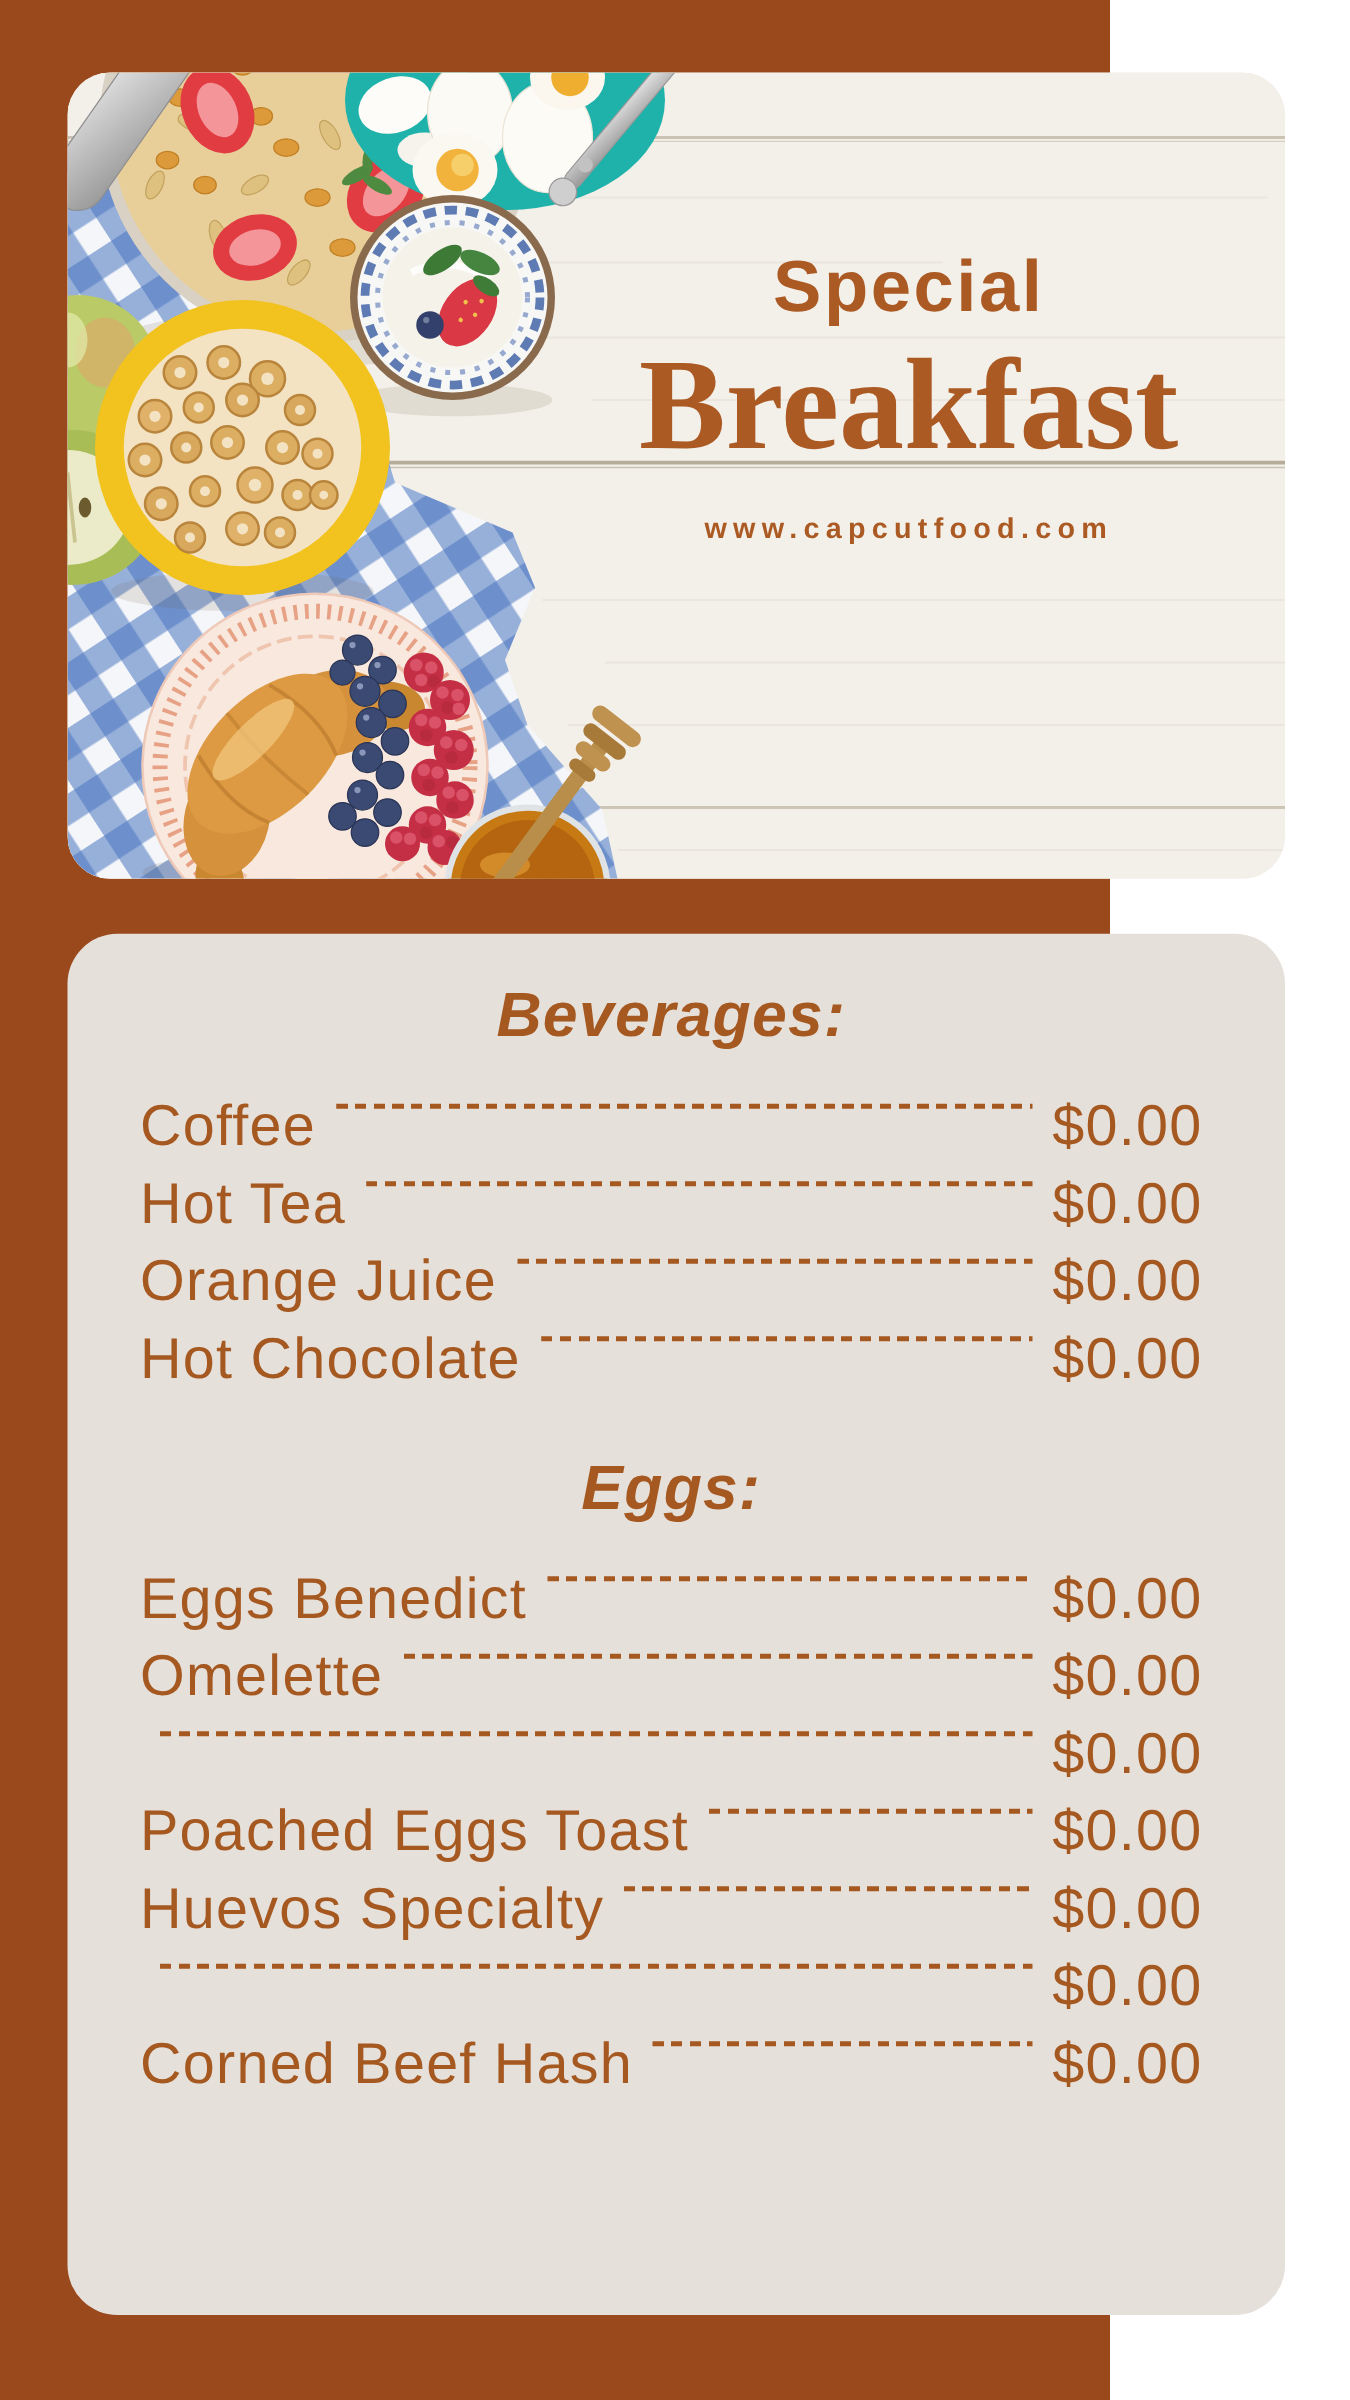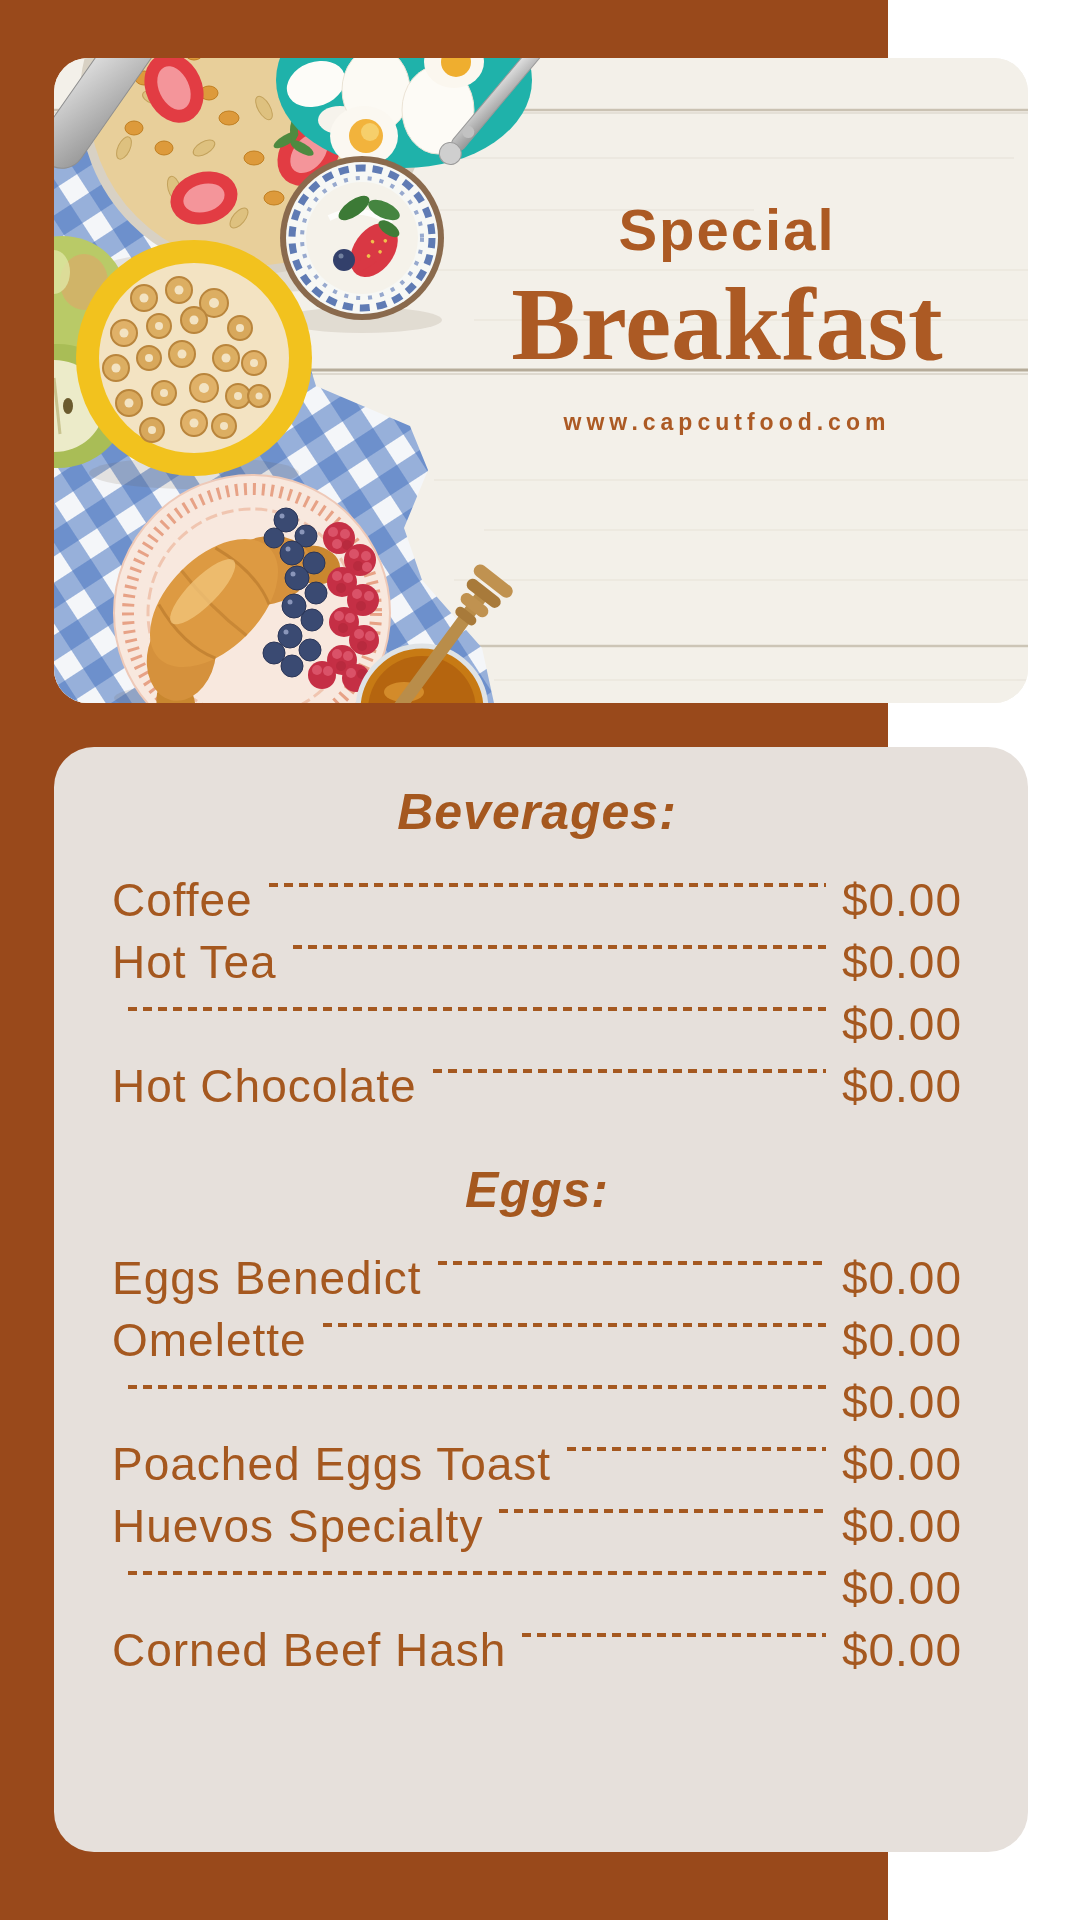--- a/index.html
+++ b/index.html
@@ -414,20 +414,21 @@
             <span class="item-name">Coffee</span>
             <span class="leader"></span>
             <span class="item-price">$0.00</span>
           </div>
           <div class="menu-row">
             <span class="item-name">Hot Tea</span>
             <span class="leader"></span>
             <span class="item-price">$0.00</span>
           </div>
           <div class="menu-row">
+            <span class="item-name">Orange Juice</span>
             <span class="leader"></span>
             <span class="item-price">$0.00</span>
           </div>
           <div class="menu-row">
             <span class="item-name">Hot Chocolate</span>
             <span class="leader"></span>
             <span class="item-price">$0.00</span>
           </div>
         </section>
         <section class="menu-section">

